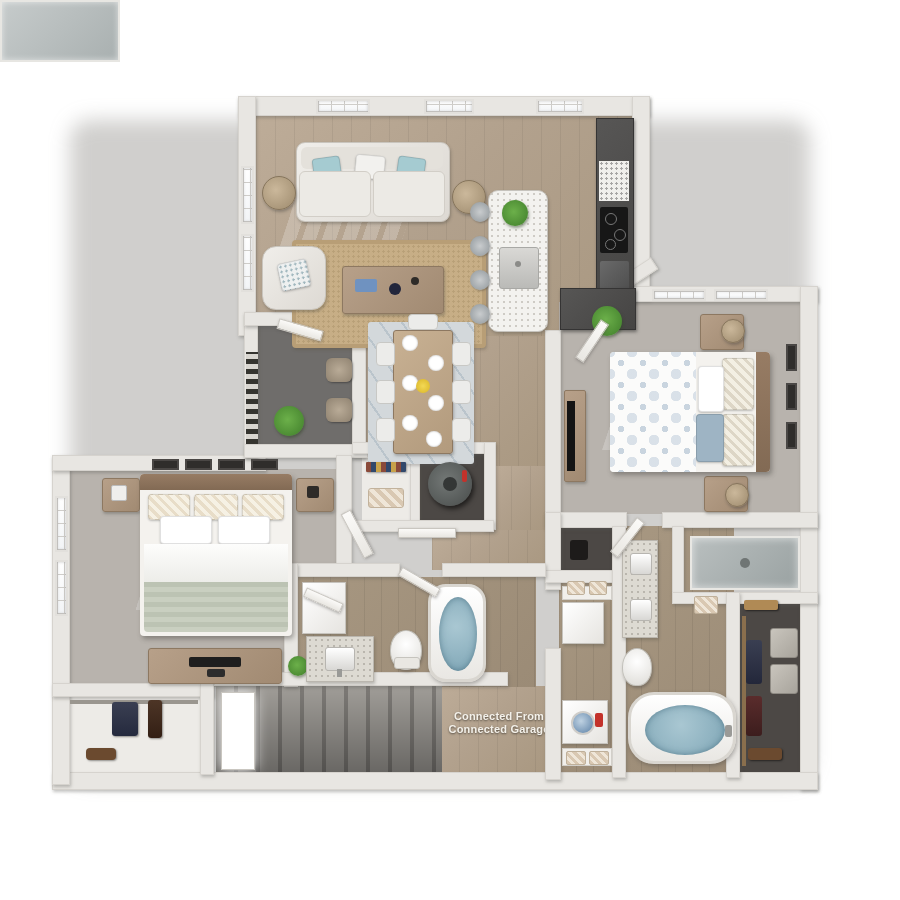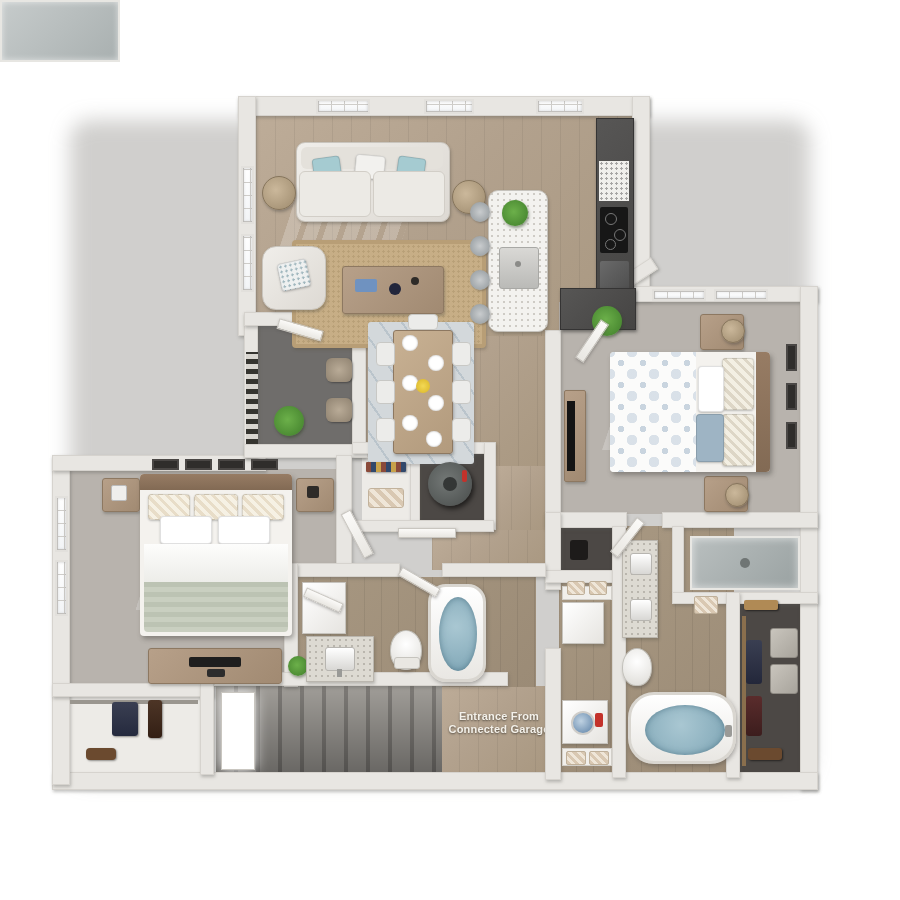--- a/index.html
+++ b/index.html
@@ -81,21 +81,21 @@
 
   <div class="sun" style="left:290px;top:160px;width:120px;height:110px;"></div>
   <div class="sun" style="left:615px;top:370px;width:85px;height:80px;"></div>
   <div class="sun" style="left:150px;top:520px;width:60px;height:90px;"></div>
 
   <div class="stairs" style="left:216px;top:686px;width:226px;height:88px;"></div>
   <div class="stairs-shade" style="left:216px;top:686px;width:226px;height:88px;"></div>
   <div class="door" style="left:221px;top:692px;width:32px;height:76px;background:#ffffff;box-shadow:0 0 14px rgba(255,255,255,.95);"></div>
 
   <div class="entr-label" style="left:440px;top:710px;width:118px;">
-    <div>Entrance From</div>
+    <div>Connected From</div>
     <div>Connected Garage</div>
   </div>
 
   <div class="wall" style="left:238px;top:96px;width:412px;height:20px;"></div>
   <div class="wall" style="left:238px;top:96px;width:18px;height:240px;"></div>
   <div class="wall" style="left:632px;top:96px;width:18px;height:204px;"></div>
   <div class="wall" style="left:632px;top:286px;width:186px;height:16px;"></div>
   <div class="wall" style="left:800px;top:286px;width:18px;height:504px;"></div>
   <div class="wall" style="left:52px;top:772px;width:766px;height:18px;"></div>
   <div class="wall" style="left:52px;top:455px;width:18px;height:330px;"></div>

